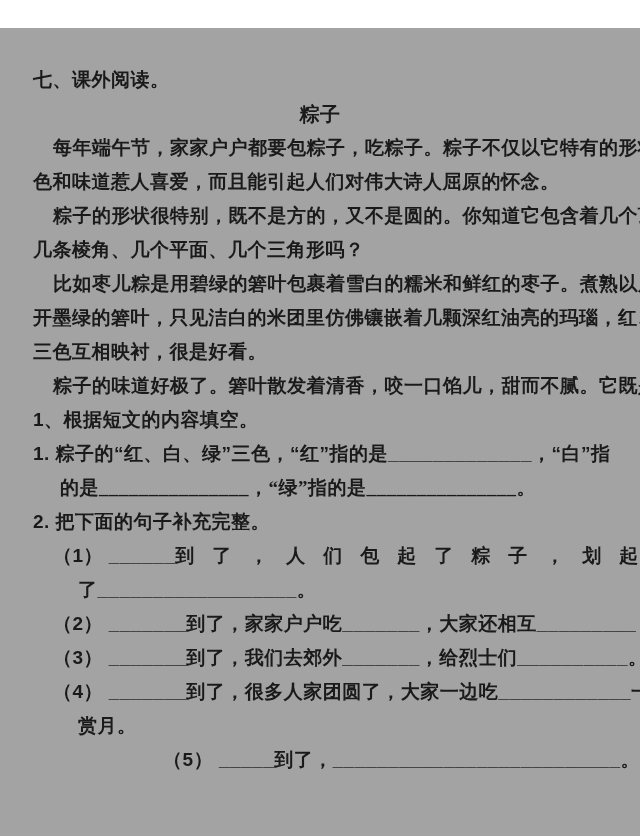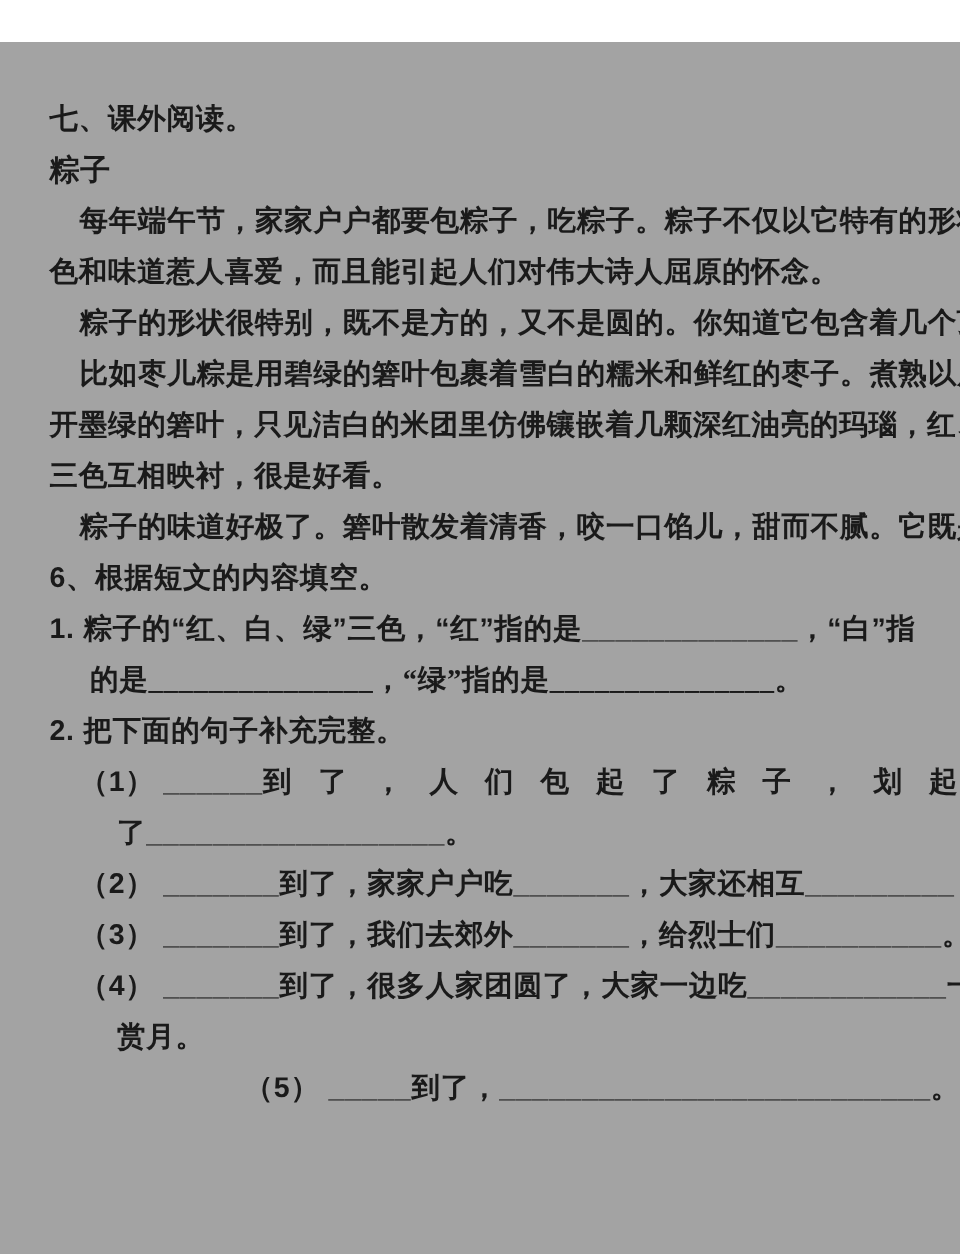--- a/index.html
+++ b/index.html
@@ -17,20 +17,21 @@
     overflow: hidden;
     margin-top: 28px;
   }
   .line {
     line-height: 34px;
     height: 34px;
     white-space: nowrap;
     letter-spacing: 0.5px;
   }
   .title-line {
+    text-align: center;
     font-size: 20px;
     padding-right: 33px; 
   }
   .p-first   { padding-left: 20px; }  
   .q-cont    { padding-left: 27px; font-family: Liberation Serif, serif; }  
   .item      { padding-left: 20px; text-align: right; }  
   .item-cont { padding-left: 45px; }  
   .spread    { letter-spacing: 18px; } 
 </style>
 </head>
@@ -39,28 +40,29 @@
 <div class="page">
 
   <div class="line">七、课外阅读。</div>
 
   <div class="line title-line">粽子</div>
 
   <div class="line p-first">每年端午节，家家户户都要包粽子，吃粽子。粽子不仅以它特有的形状、颜</div>
   <div class="line">色和味道惹人喜爱，而且能引起人们对伟大诗人屈原的怀念。</div>
 
   <div class="line p-first">粽子的形状很特别，既不是方的，又不是圆的。你知道它包含着几个顶角、</div>
+  <div class="line">几条棱角、几个平面、几个三角形吗？</div>
 
   <div class="line p-first">比如枣儿粽是用碧绿的箬叶包裹着雪白的糯米和鲜红的枣子。煮熟以后，剥</div>
   <div class="line">开墨绿的箬叶，只见洁白的米团里仿佛镶嵌着几颗深红油亮的玛瑙，红、白、绿</div>
   <div class="line">三色互相映衬，很是好看。</div>
 
   <div class="line p-first">粽子的味道好极了。箬叶散发着清香，咬一口馅儿，甜而不腻。它既是邪消</div>
 
-  <div class="line">6、根据短文的内容填空。</div>
+  <div class="line">1、根据短文的内容填空。</div>
 
   <div class="line">1. 粽子的“红、白、绿”三色，“红”指的是_____________，“白”指</div>
   <div class="line q-cont">的是_______________，“绿”指的是_______________。</div>
 
   <div class="line">2. 把下面的句子补充完整。</div>
 
   <div class="line item"><span>（1） ______</span><span class="spread">到了，人们包起了粽子，划起</span></div>
   <div class="line item-cont">了__________________。</div>
 
   <div class="line item">（2） _______到了，家家户户吃_______，大家还相互_________，</div>

